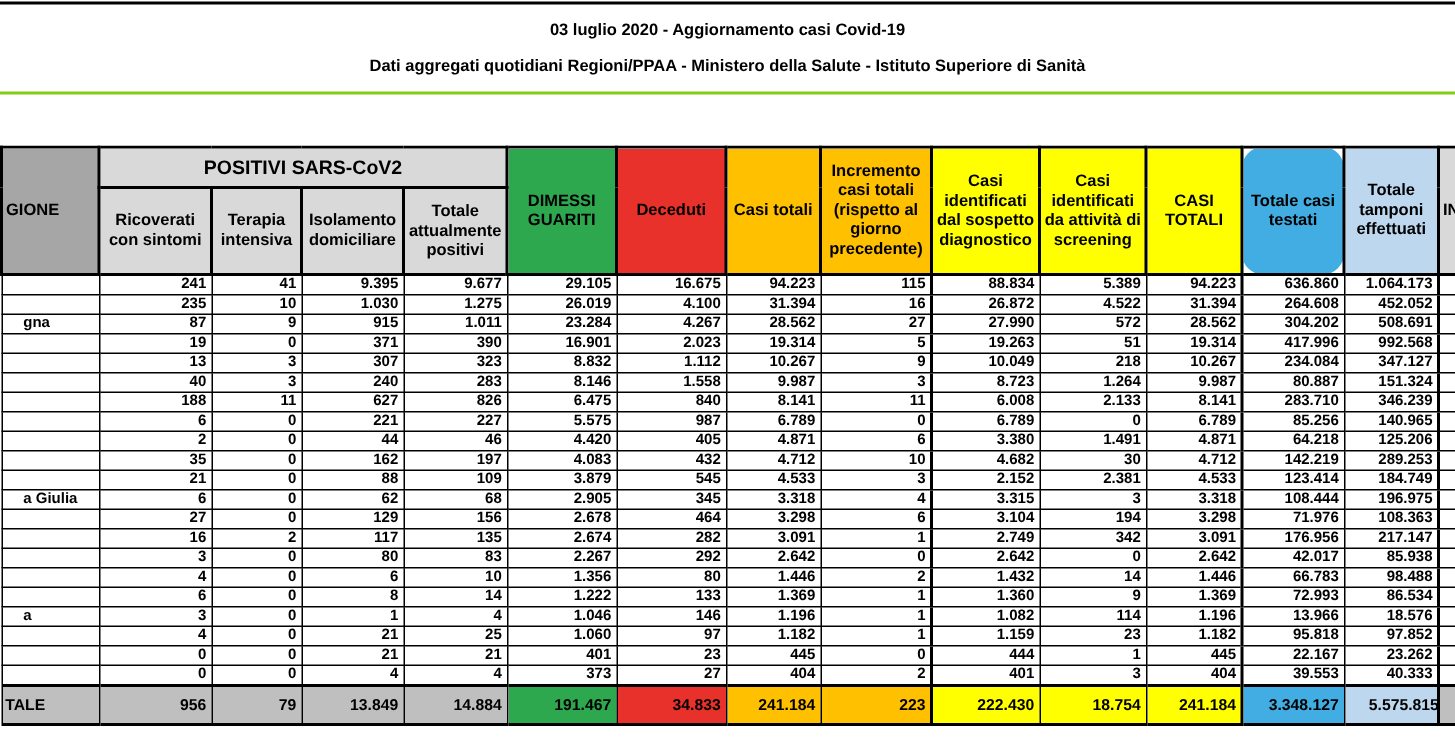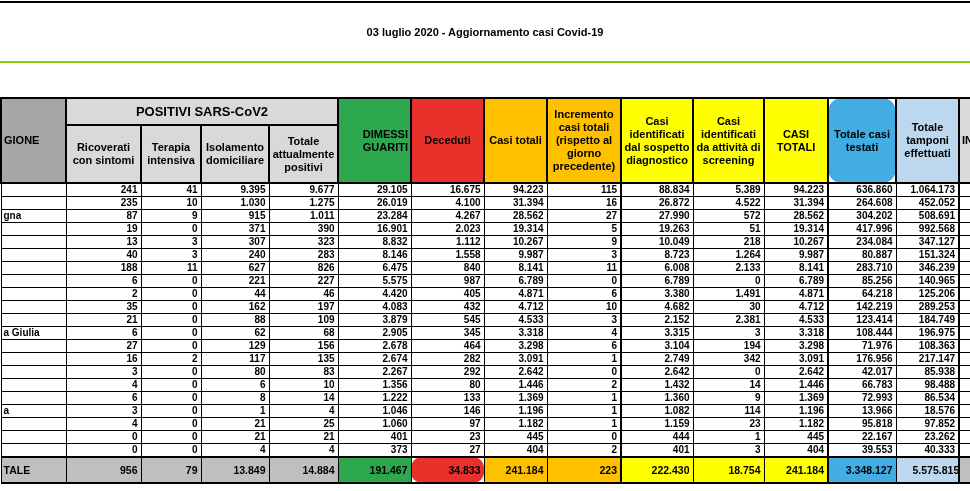--- a/index.html
+++ b/index.html
@@ -22,54 +22,55 @@
   thead th {
     border-width: 2px; font-size: 11px; font-weight: bold;
     text-align: center; vertical-align: middle; padding: 1px 2px;
     line-height: 13px;
   }
   thead tr.group-row th { height: 23px; }
   thead tr.sub-row th { height: 54px; }
   th.hdr-region { background: var(--grey-dark); text-align: left; padding-left: 2px; }
   th.hdr-group, th.hdr-sub { background: var(--grey-light); }
   th.hdr-group { font-size: 13px; }
-  th.hdr-green { background: var(--green); text-align: right; }
+  th.hdr-green { background: var(--green); }
   th.hdr-red { background: var(--red); }
   th.hdr-orange { background: var(--orange); }
   th.hdr-yellow { background: var(--yellow); }
   th.hdr-blue { background: var(--blue); border-radius: 14px; }
   th.hdr-lblue { background: var(--lightblue); }
   th.hdr-grey { background: var(--grey-light); text-align: left; }
   tbody td {
     height: 12px; line-height: 12px; font-size: 10px; font-weight: bold;
     padding: 0 3px 0 1px; white-space: nowrap;
   }
   tbody td.num { text-align: right; }
-  td.region-cell { text-align: left; padding-left: 2px; }
+  td.region-cell { text-align: left; padding-left: 14px; }
   tfoot td {
     height: 24px; font-size: 10.5px; font-weight: bold;
     border-top-width: 2px; border-bottom-width: 2px;
     padding: 0 3px 0 1px; white-space: nowrap; text-align: right;
     vertical-align: middle;
   }
   tfoot td.t-label { text-align: left; padding-left: 2px; }
   .bL2 { border-left-width: 2px !important; }
   .t-grey { background: var(--grey-mid); text-align: right; }
   .t-green { background: var(--green); }
-  .t-red { background: var(--red); border-radius: 11px; }
+  .t-red { background: var(--red); }
   .t-orange { background: var(--orange); }
   .t-yellow { background: var(--yellow); }
   .t-blue { background: var(--blue); }
   .t-lblue { background: var(--lightblue); padding-left: 16px; }
 </style>
 </head>
 <body>
 
 <div class="title-box">
   <div>03 luglio 2020 - Aggiornamento casi Covid-19</div>
+  <div>Dati aggregati quotidiani Regioni/PPAA - Ministero della Salute - Istituto Superiore di Sanità</div>
 </div>
 
 <div class="table-wrap">
   <table>
     <colgroup>
       <col style="width:65px">
         <col style="width:75px">
         <col style="width:60px">
         <col style="width:68px">
       <col style="width:69px">

